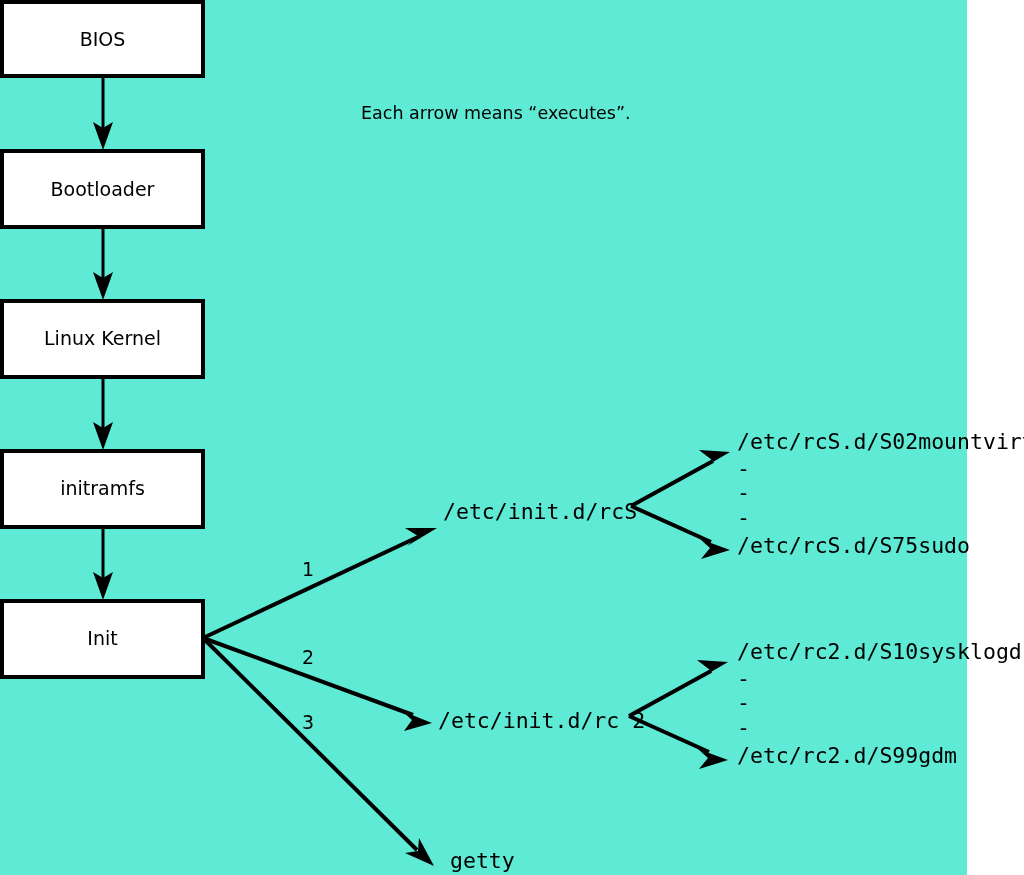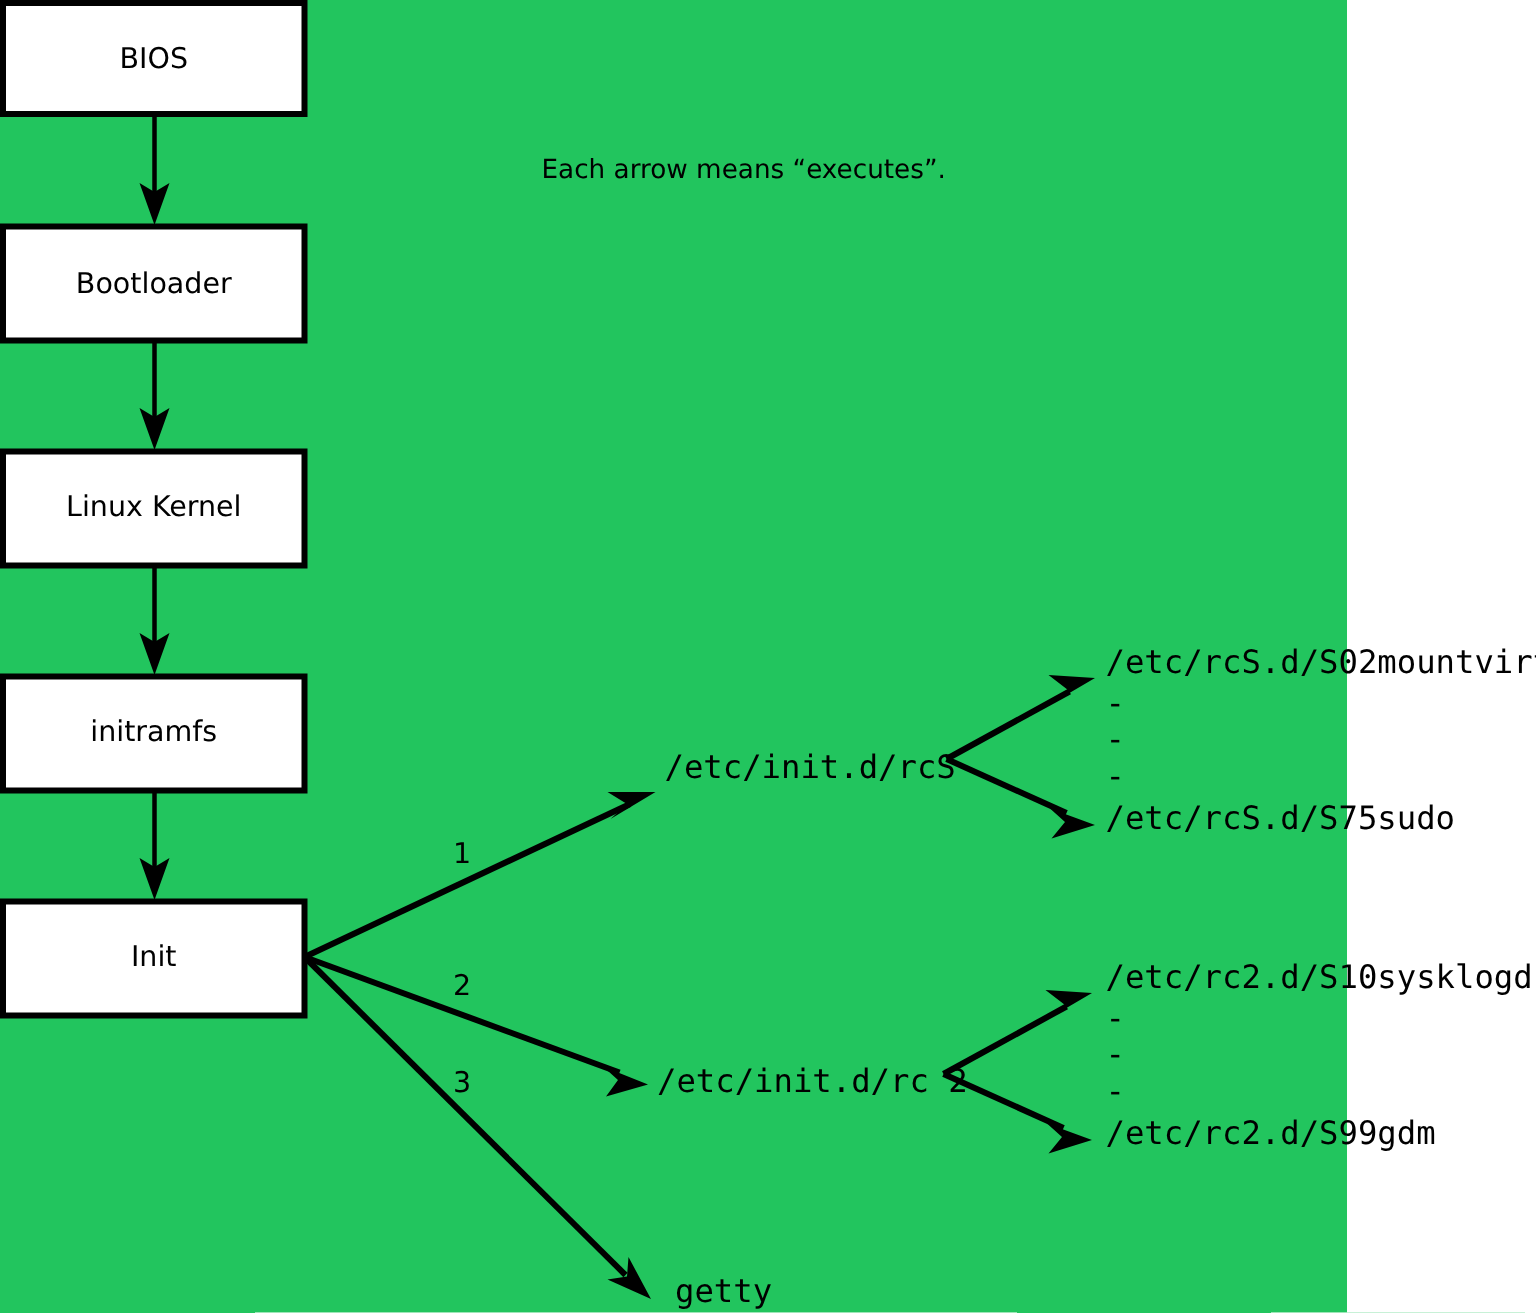--- a/index.html
+++ b/index.html
@@ -8,23 +8,23 @@
     background: #ffffff;
   }
   body {
     width: 1024px;
     height: 875px;
     font-family: "DejaVu Sans", sans-serif;
     overflow: hidden;
   }
   #diagram-root {
     position: relative;
-    width: 898px;
+    width: 967px;
     height: 875px;
-    background: #22c55e;
+    background: #5eead4;
   }
   svg.diagram {
     display: block;
     width: 1024px;
     height: 875px;
   }
   .box-rect {
     fill: #ffffff;
     stroke: #000000;
     stroke-width: 4;

